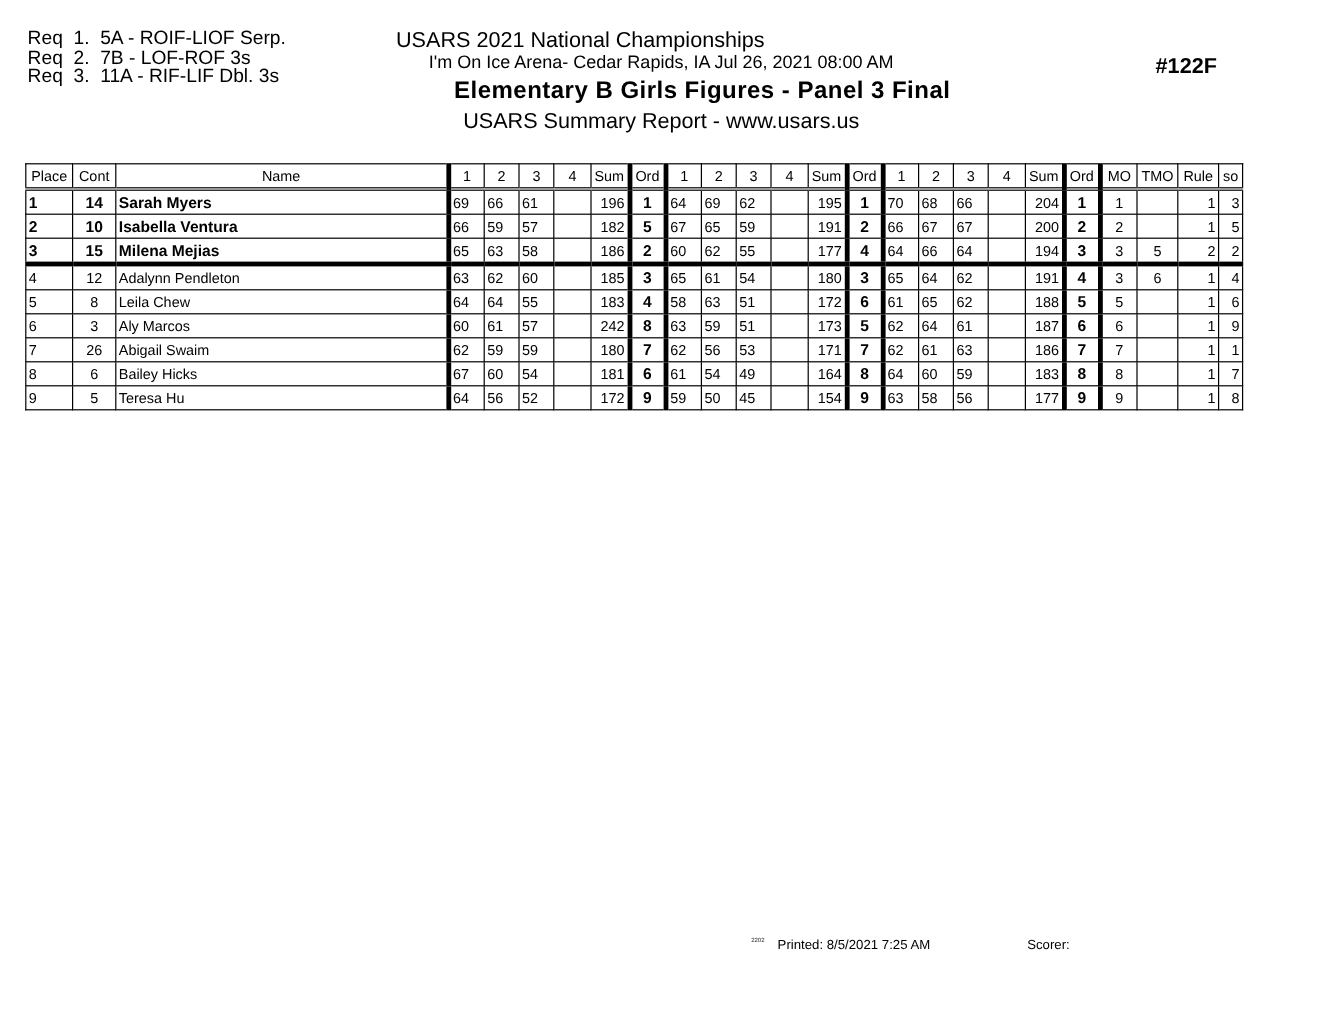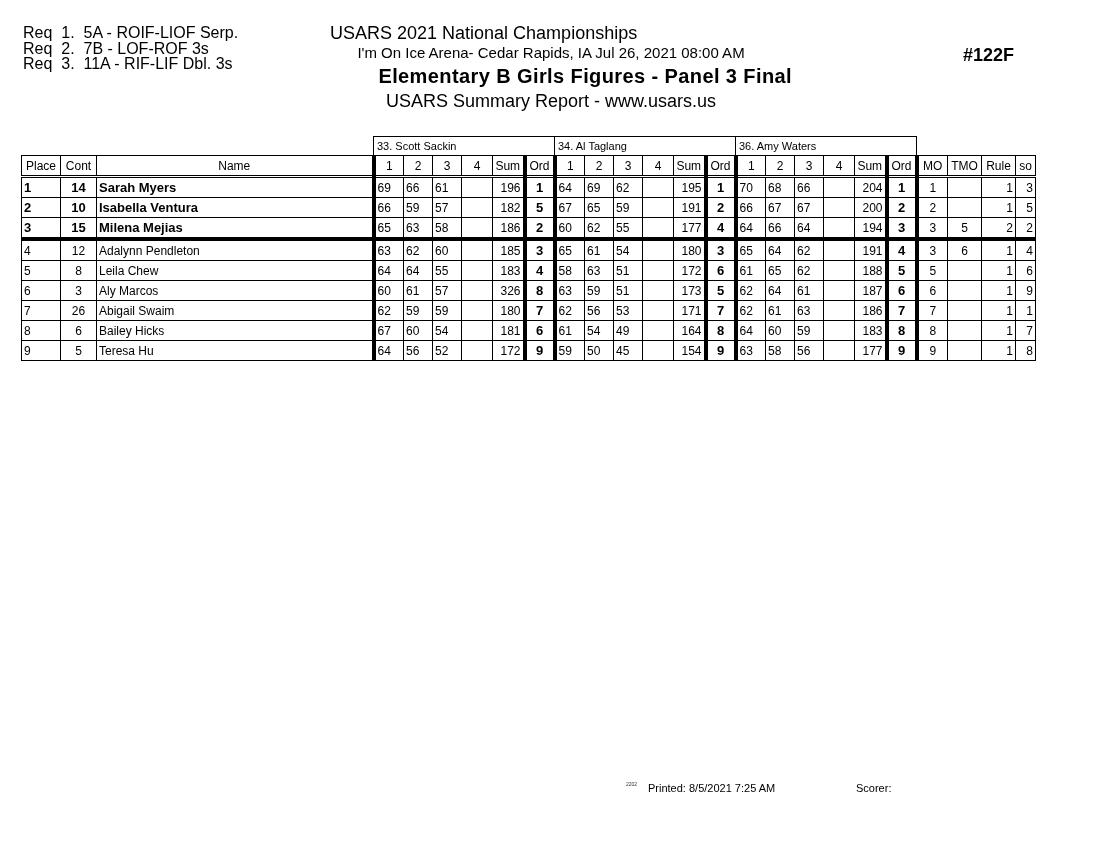--- a/index.html
+++ b/index.html
@@ -71,27 +71,20 @@
       <col style="width:29px">
       <col style="width:31px">
       <col style="width:32px">
       <col style="width:30px">
     <col style="width:31px">
       <col style="width:34px">
       <col style="width:34px">
       <col style="width:20px">
   </colgroup>
   <tbody id="tbody">
-    <tr class="judges">
-      <td class="blank" colspan="3"></td>
-      <td class="judge" colspan="6">33.  Scott Sackin</td>
-      <td class="judge" colspan="6">34.  Al Taglang</td>
-      <td class="judge" colspan="6">36.  Amy Waters</td>
-      <td class="blank" colspan="4"></td>
-    </tr>
     <tr class="colhead">
       <td class="left">Place</td>
       <td class="left">Cont</td>
       <td class="left">Name</td>
 
       <td class="thickL">1</td>
       <td>2</td>
       <td>3</td>
       <td>4</td>
       <td>Sum</td>
@@ -252,21 +245,21 @@
         <td class="r">6</td>
       </tr>
       <tr>
         <td class="l b">6</td>
         <td class="c b">3</td>
         <td class="l b">Aly Marcos</td>
         <td class="l thickL">60</td>
         <td class="l">61</td>
         <td class="l">57</td>
         <td class="l"></td>
-        <td class="r">326</td>
+        <td class="r">242</td>
         <td class="ord thickL">8</td>
         <td class="l thickL">63</td>
         <td class="l">59</td>
         <td class="l">51</td>
         <td class="l"></td>
         <td class="r">173</td>
         <td class="ord thickL">5</td>
         <td class="l thickL">62</td>
         <td class="l">64</td>
         <td class="l">61</td>

